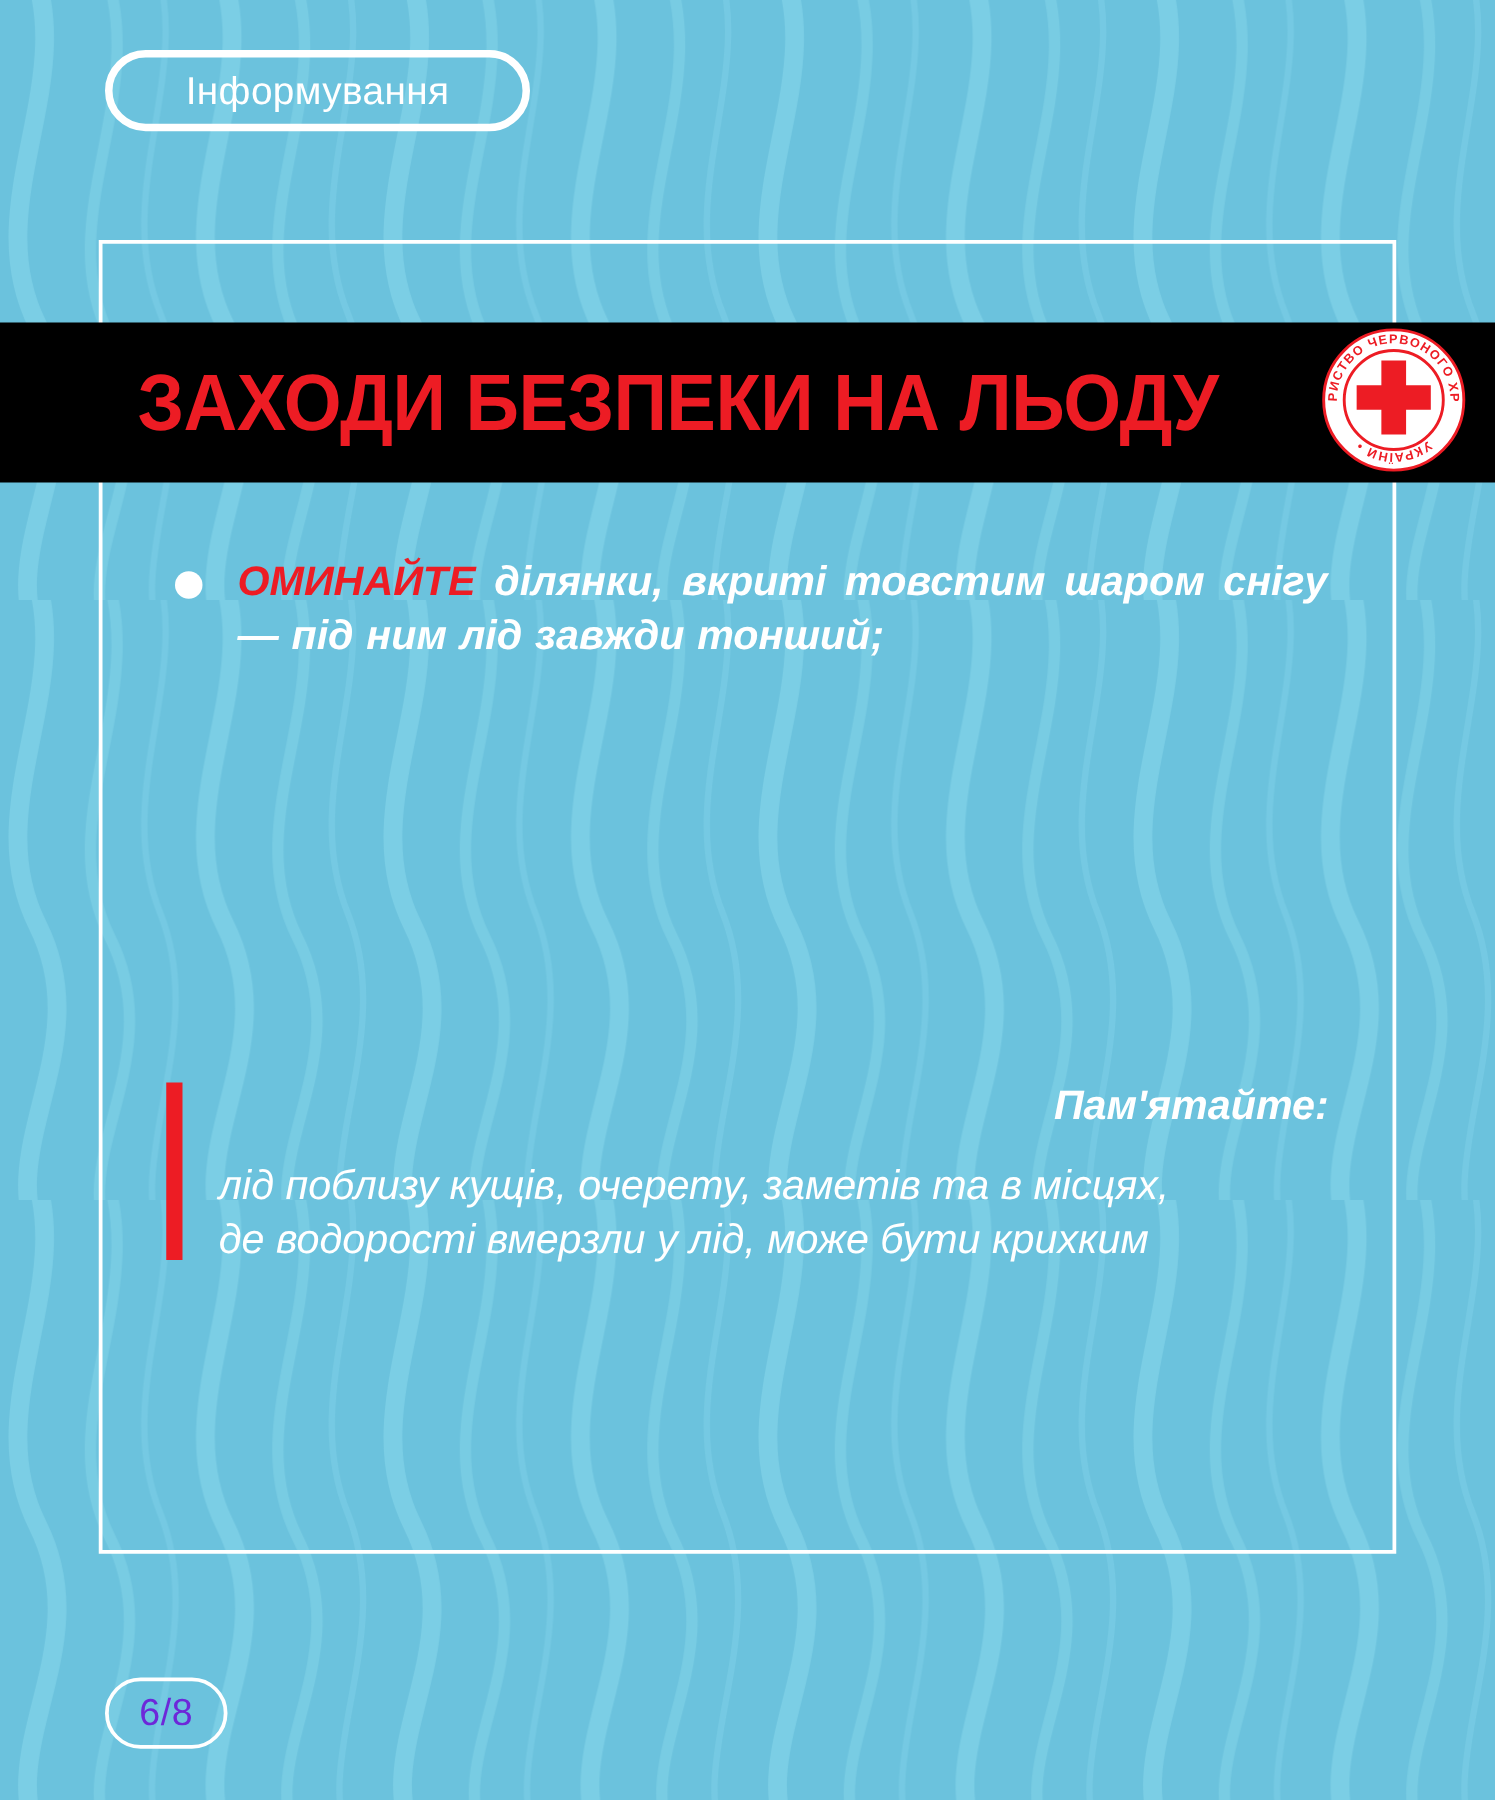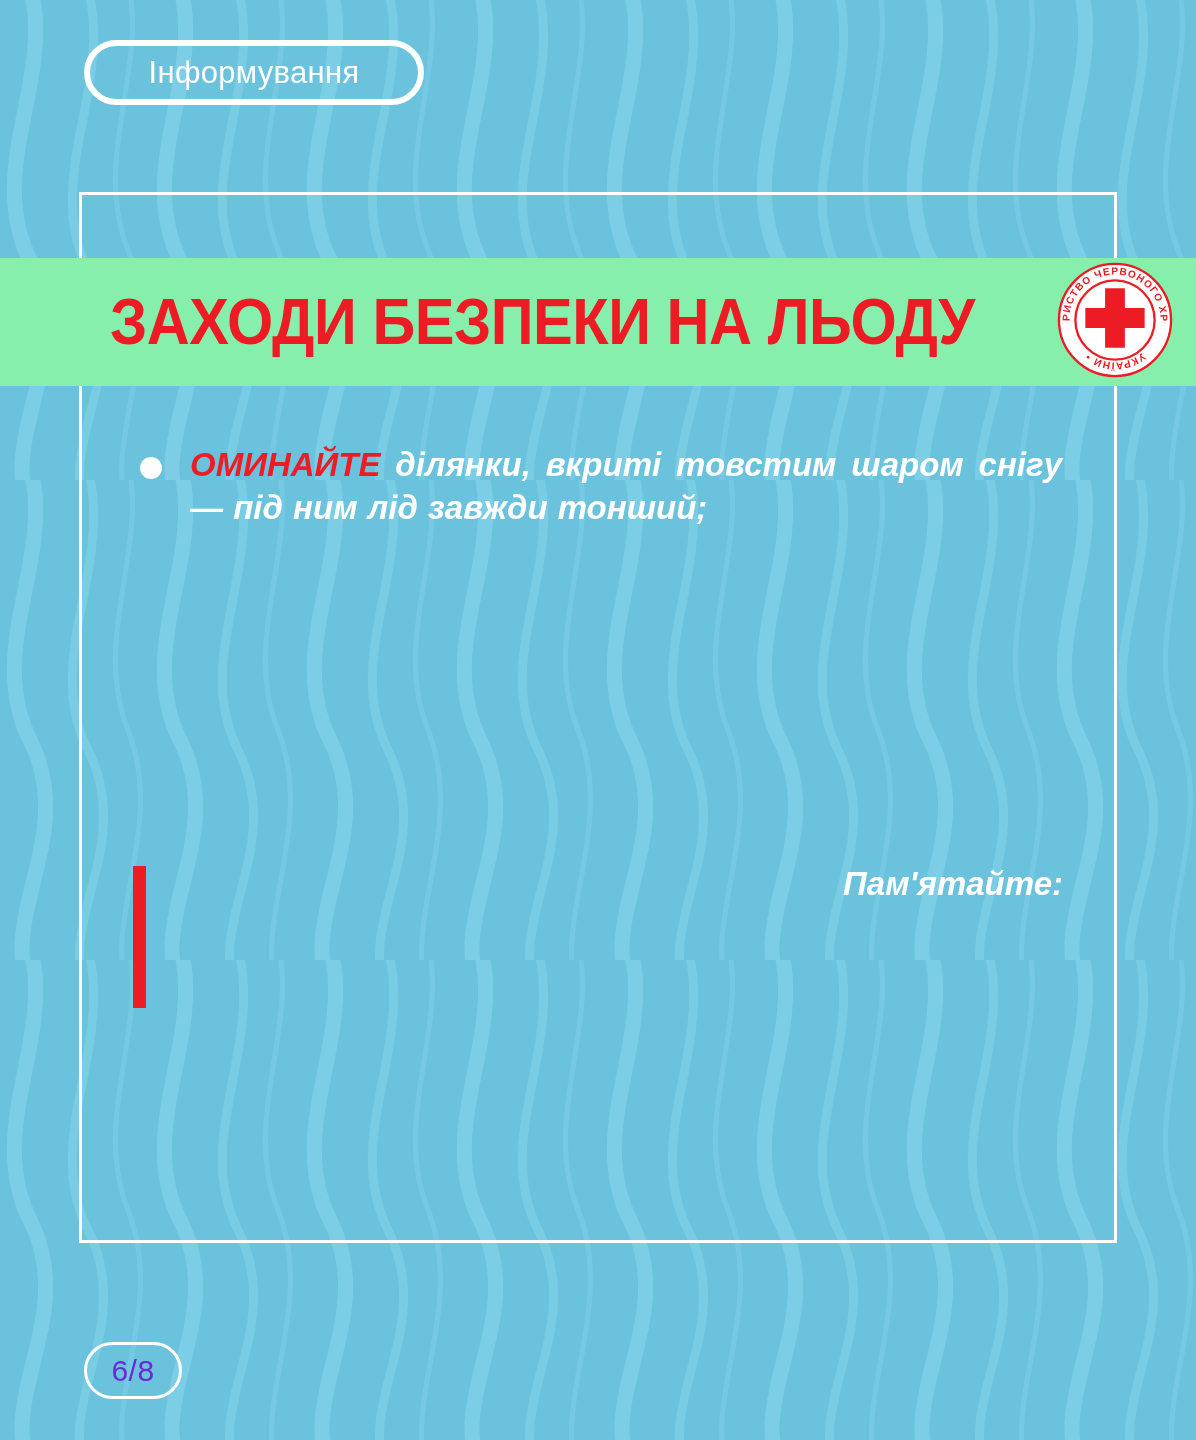--- a/index.html
+++ b/index.html
@@ -44,21 +44,21 @@
     width:1038px; height:1051px;
     border:3px solid #ffffff;
     z-index:2;
   }
 
   
   #title-band {
     position:absolute;
     left:0; top:258px;
     width:1196px; height:128px;
-    background:#86efac;
+    background:#000000;
     z-index:4;
     display:flex; align-items:center;
   }
   #title-text {
     position:absolute;
     left:110px;
     width:920px;
     color:#ed1c24;
     font-family:"Liberation Sans Narrow","Liberation Sans",sans-serif;
     font-weight:bold;
@@ -211,17 +211,21 @@
     <p class="item-text">
       <span class="emph">ОМИНАЙТЕ</span><span> ділянки, вкриті товстим шаром снігу — під ним лід завжди тонший;</span>
     </p>
   </div>
 
 </div>
 
 <div id="remember-block">
   <span id="remember-bar"></span>
   <div id="remember-title">Пам'ятайте:</div>
+  <div id="remember-body">
+    <span class="line">лід поблизу кущів, очерету, заметів та в місцях,</span>
+    <span class="line">де водорості вмерзли у лід, може бути крихким</span>
+  </div>
 </div>
 
 <div id="page-counter">
   <span class="label">6/8</span>
 </div>
 
 </body></html>

